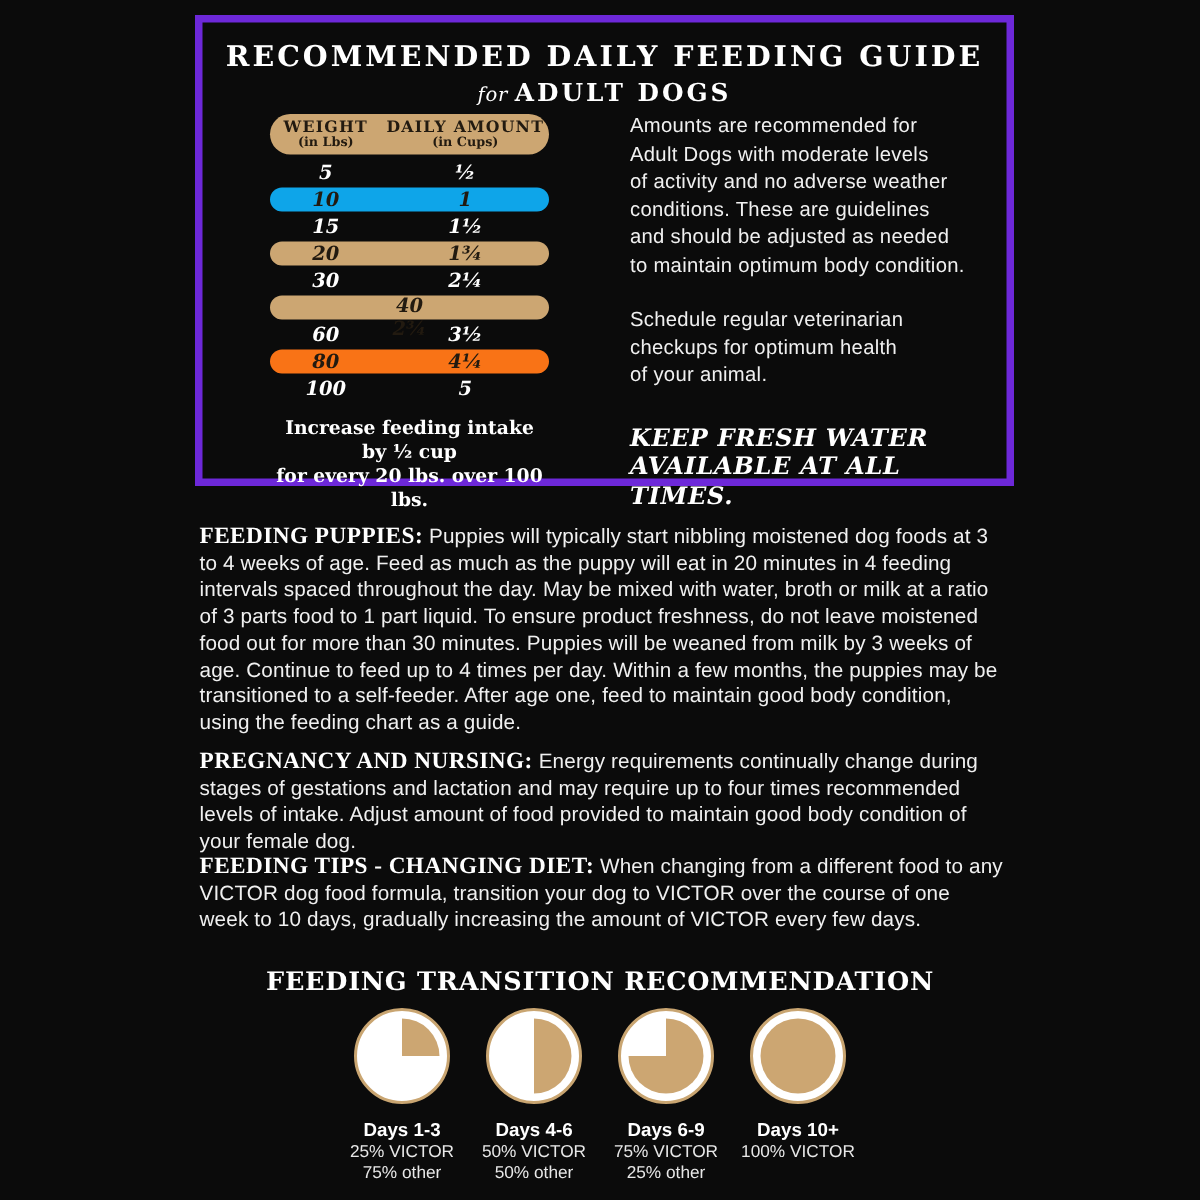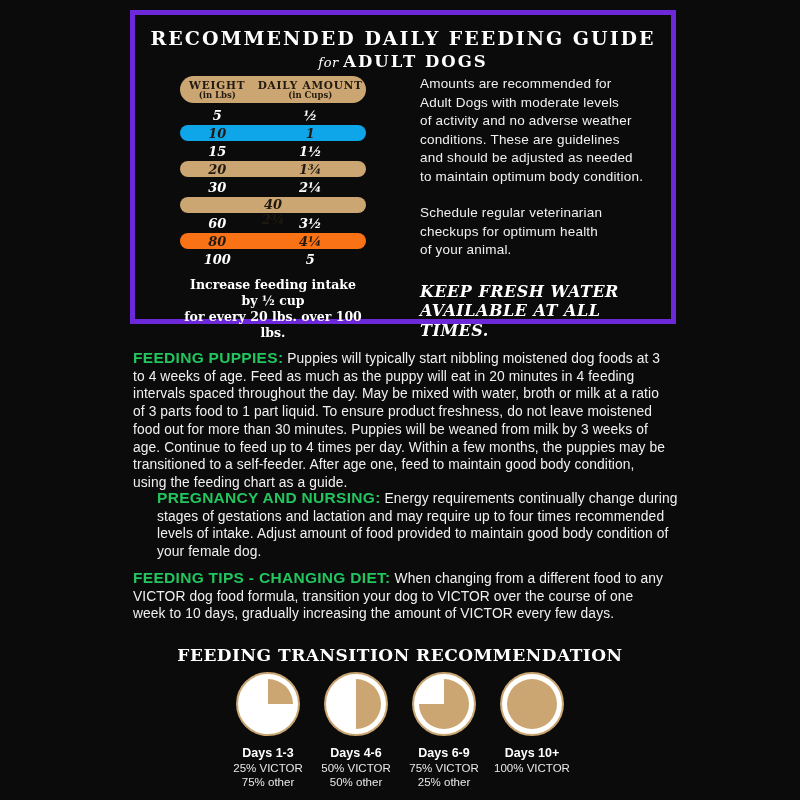--- a/index.html
+++ b/index.html
@@ -29,23 +29,23 @@
 
   
   .guide-right{position:absolute;left:285px;top:60px;width:240px;}
   .guide-right p{margin:0;font-size:13.5px;line-height:18.5px;letter-spacing:.2px;color:#f0f0f0;white-space:pre-line;}
   .guide-right p + p{margin-top:18px;}
   .water-note{margin-top:22px;font-family:"DejaVu Serif",serif;font-weight:700;font-style:italic;font-size:16px;line-height:19.5px;letter-spacing:.5px;color:#fff;white-space:pre-line;}
 
   
   .section{position:absolute;left:133px;width:536px;}
   .section p{margin:0;font-size:13.8px;line-height:17.7px;letter-spacing:.1px;color:#f0f0f0;}
-  .section .shead{font-family:Liberation Sans, sans-serif;font-weight:700;font-size:15.5px;letter-spacing:.3px;color:#22c55e;}
+  .section .shead{font-family:Liberation Serif, serif;font-weight:700;font-size:15.5px;letter-spacing:.3px;color:#ffffff;}
   #section-puppies{top:349px;}
-  #section-pregnancy{top:489px;margin-left:24px;}
+  #section-pregnancy{top:499px;}
   #section-tips{top:569px;}
 
   
   .transition-heading{position:absolute;top:645px;left:0;width:100%;text-align:center;font-family:"DejaVu Serif",serif;font-weight:700;font-size:17px;letter-spacing:.5px;color:#fff;}
   .transition-charts{position:absolute;top:672px;left:0;width:100%;display:flex;justify-content:center;}
   .pie-item{width:88px;display:flex;flex-direction:column;align-items:center;}
   .pie-outer{width:60px;height:60px;border-radius:50%;border:2px solid #c9a571;background:#fff;display:flex;align-items:center;justify-content:center;}
   .pie-inner{width:50px;height:50px;border-radius:50%;}
   .pie-label{margin-top:10px;font-weight:700;font-size:12.5px;color:#fff;}
   .pie-line{margin-top:2px;font-size:11.5px;color:#e8e8e8;}

